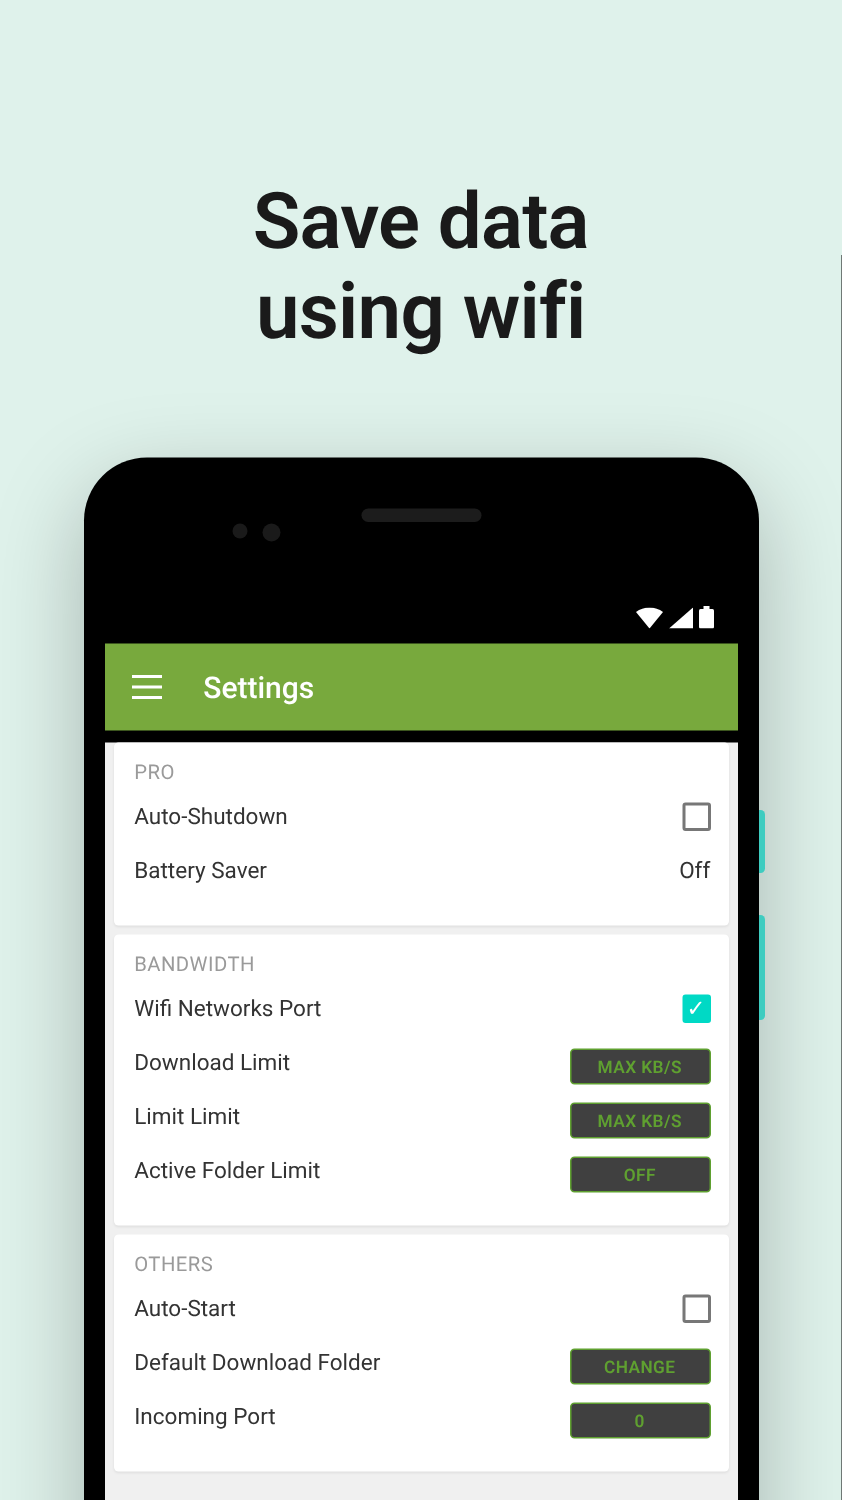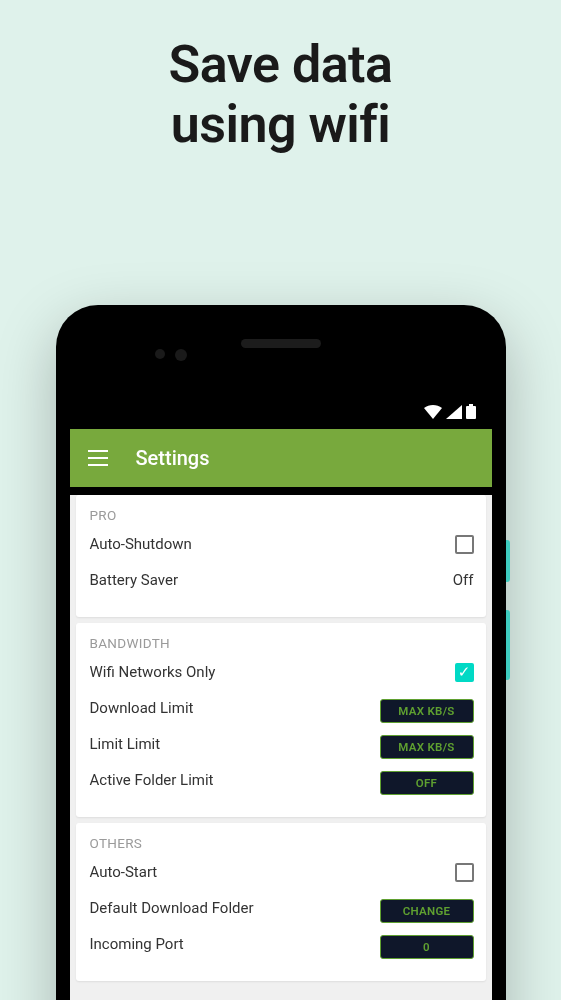--- a/index.html
+++ b/index.html
@@ -10,21 +10,21 @@
     font-family: -apple-system, BlinkMacSystemFont, 'Segoe UI', Roboto, sans-serif;
     overflow: hidden;
     position: relative;
   }
   .headline {
     text-align: center;
     font-size: 52px;
     font-weight: 600;
     color: #1a1a1a;
     line-height: 1.15;
-    padding-top: 35px;
+    padding-top: 118px;
     letter-spacing: -0.5px;
   }
   .phone {
     position: absolute;
     left: 50%;
     transform: translateX(-50%);
     top: 305px;
     width: 450px;
     background: #000;
     border-radius: 42px;
@@ -150,21 +150,21 @@
     background: #00d9c5;
     border-color: #00d9c5;
   }
   .checkmark {
     color: #fff;
     font-size: 15px;
     line-height: 1;
   }
   .btn {
     border: 1.5px solid #5fa030;
-    background: #0f172a;
+    background: #404040;
     color: #5fa030;
     font-size: 11.5px;
     font-weight: 600;
     padding: 4px 0;
     width: 94px;
     text-align: center;
     border-radius: 3px;
     cursor: pointer;
     letter-spacing: 0.3px;
   }
@@ -226,21 +226,21 @@
         </div>
         <div class="row">
           <span class="row-label">Battery Saver</span>
           <span class="row-value">Off</span>
         </div>
       </div>
 
       <div class="section">
         <div class="section-title">BANDWIDTH</div>
         <div class="row">
-          <span class="row-label">Wifi Networks Only</span>
+          <span class="row-label">Wifi Networks Port</span>
           <div class="checkbox checked">
               <span class="checkmark">✓</span>
             </div>
         </div>
         <div class="row">
           <span class="row-label">Download Limit</span>
           <div class="btn">MAX KB/S</div>
         </div>
         <div class="row">
           <span class="row-label">Limit Limit</span>

